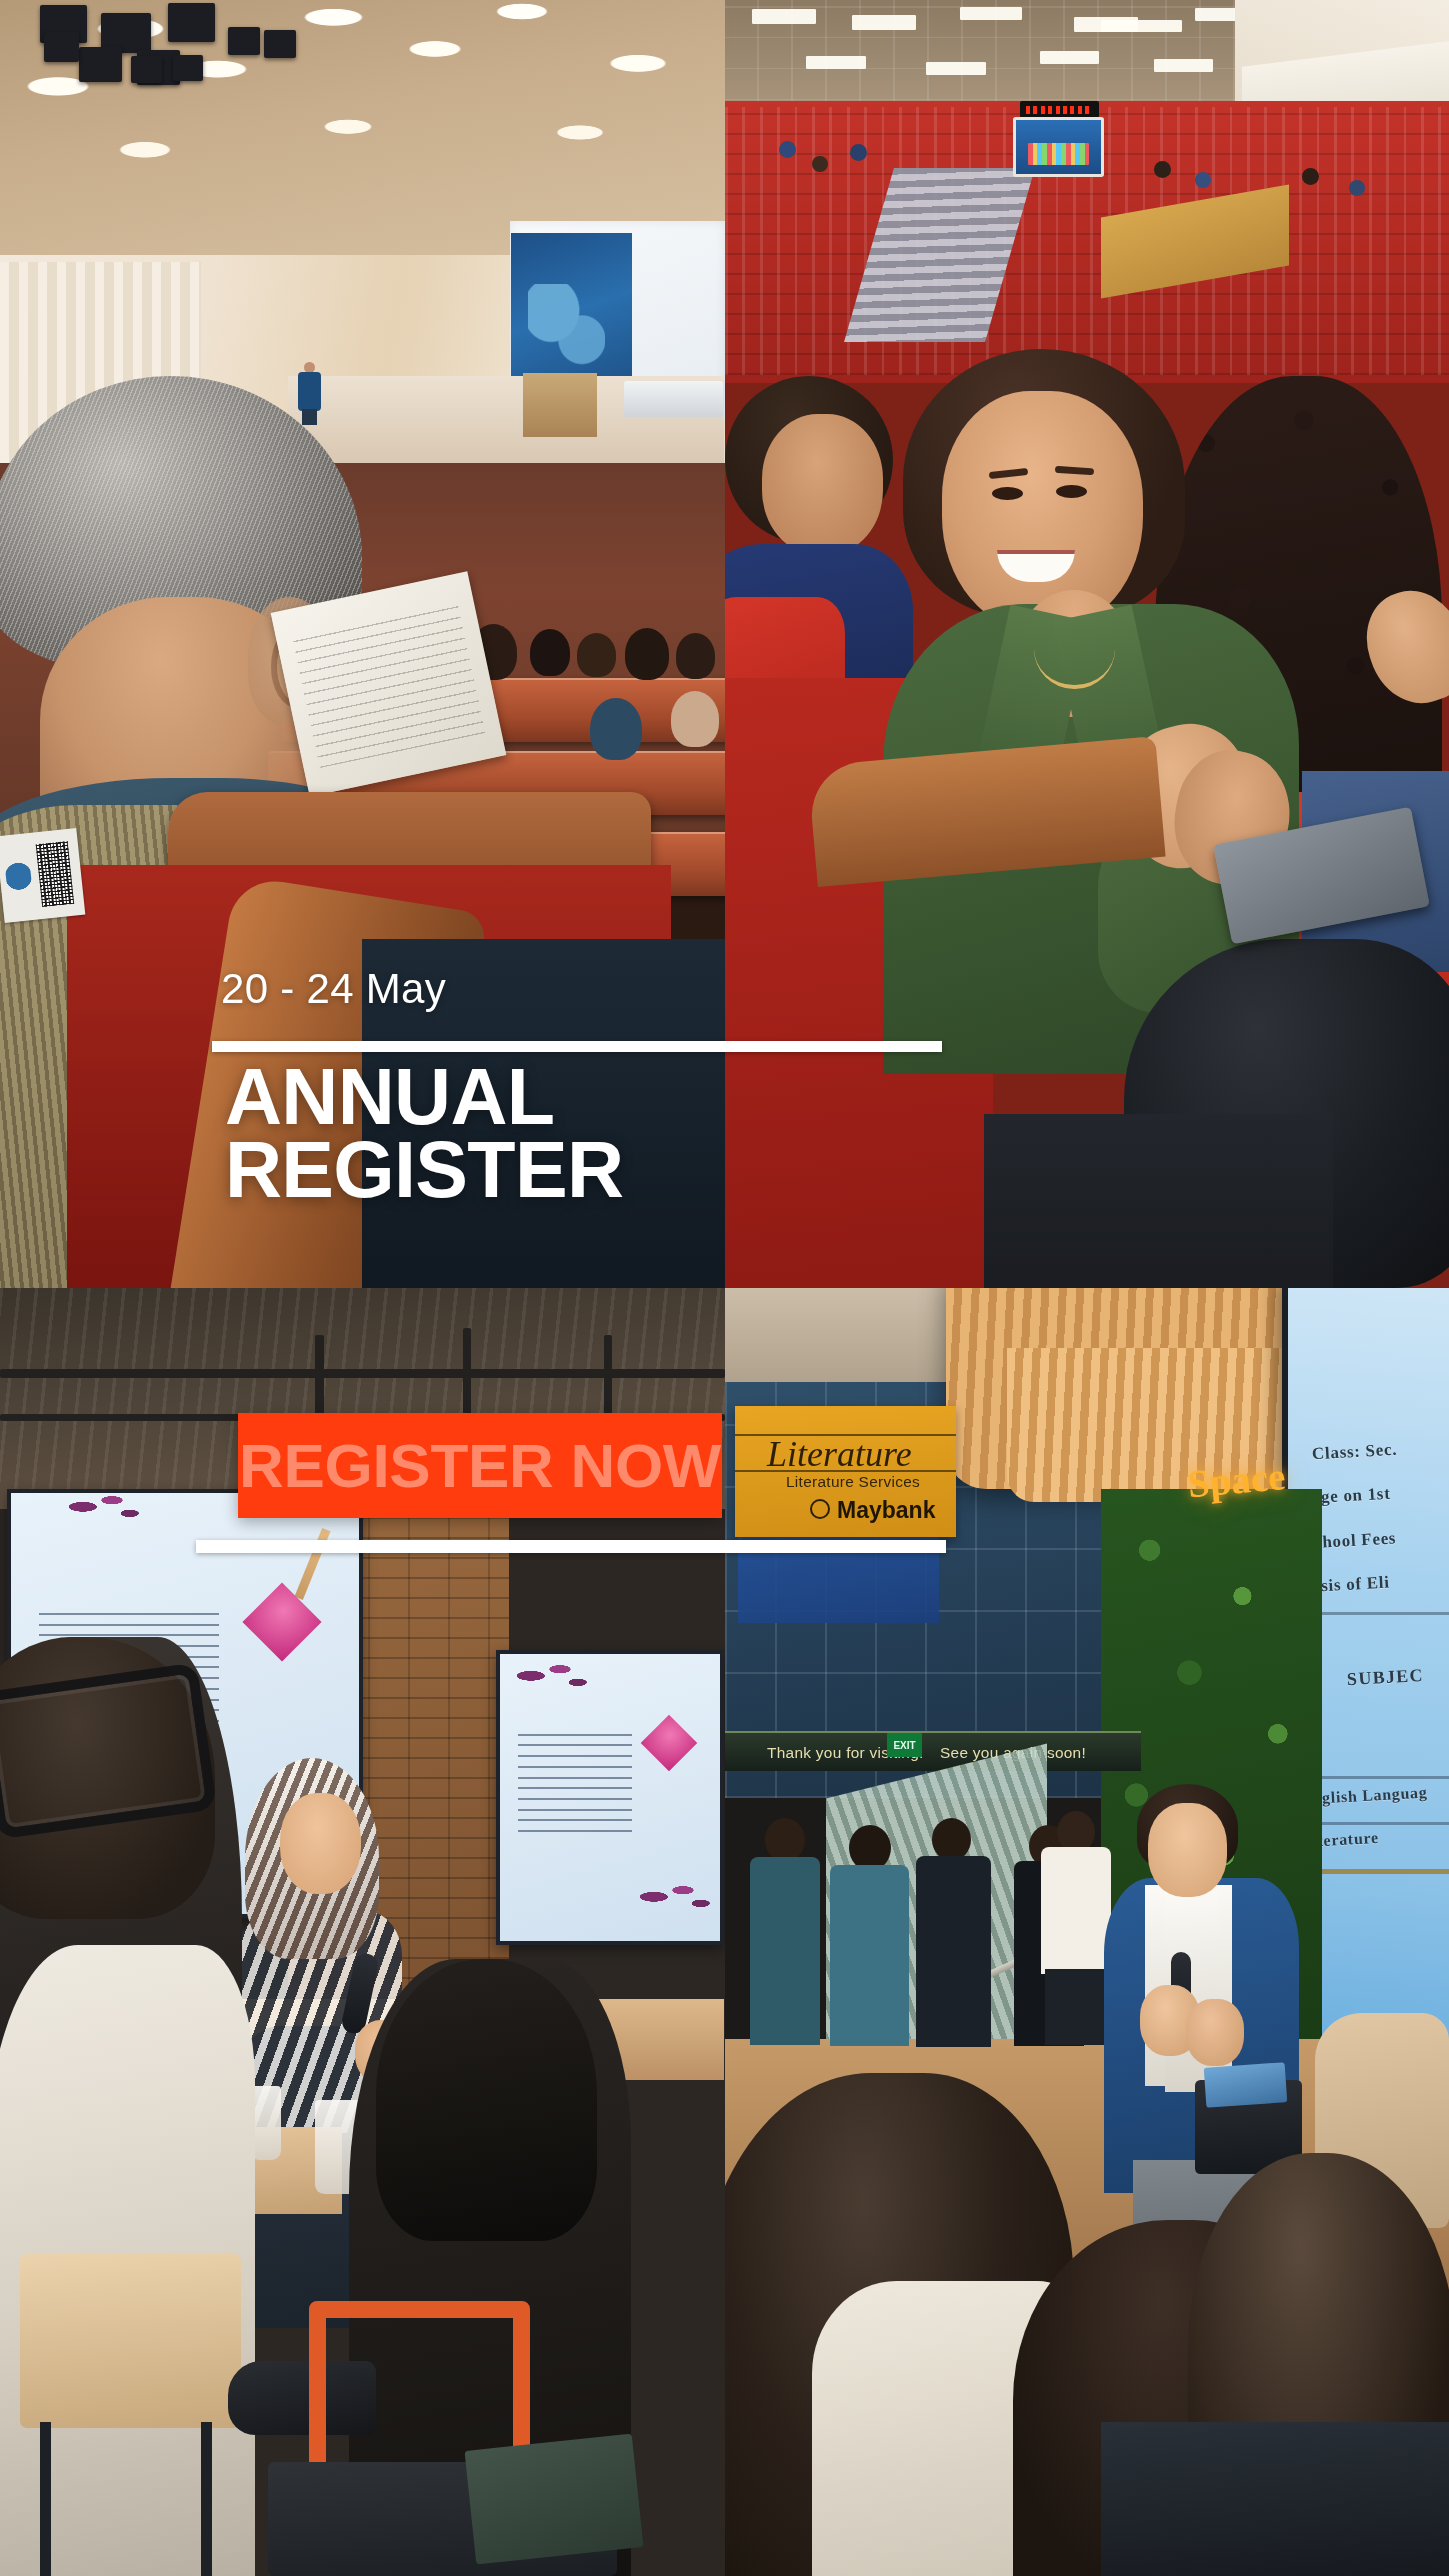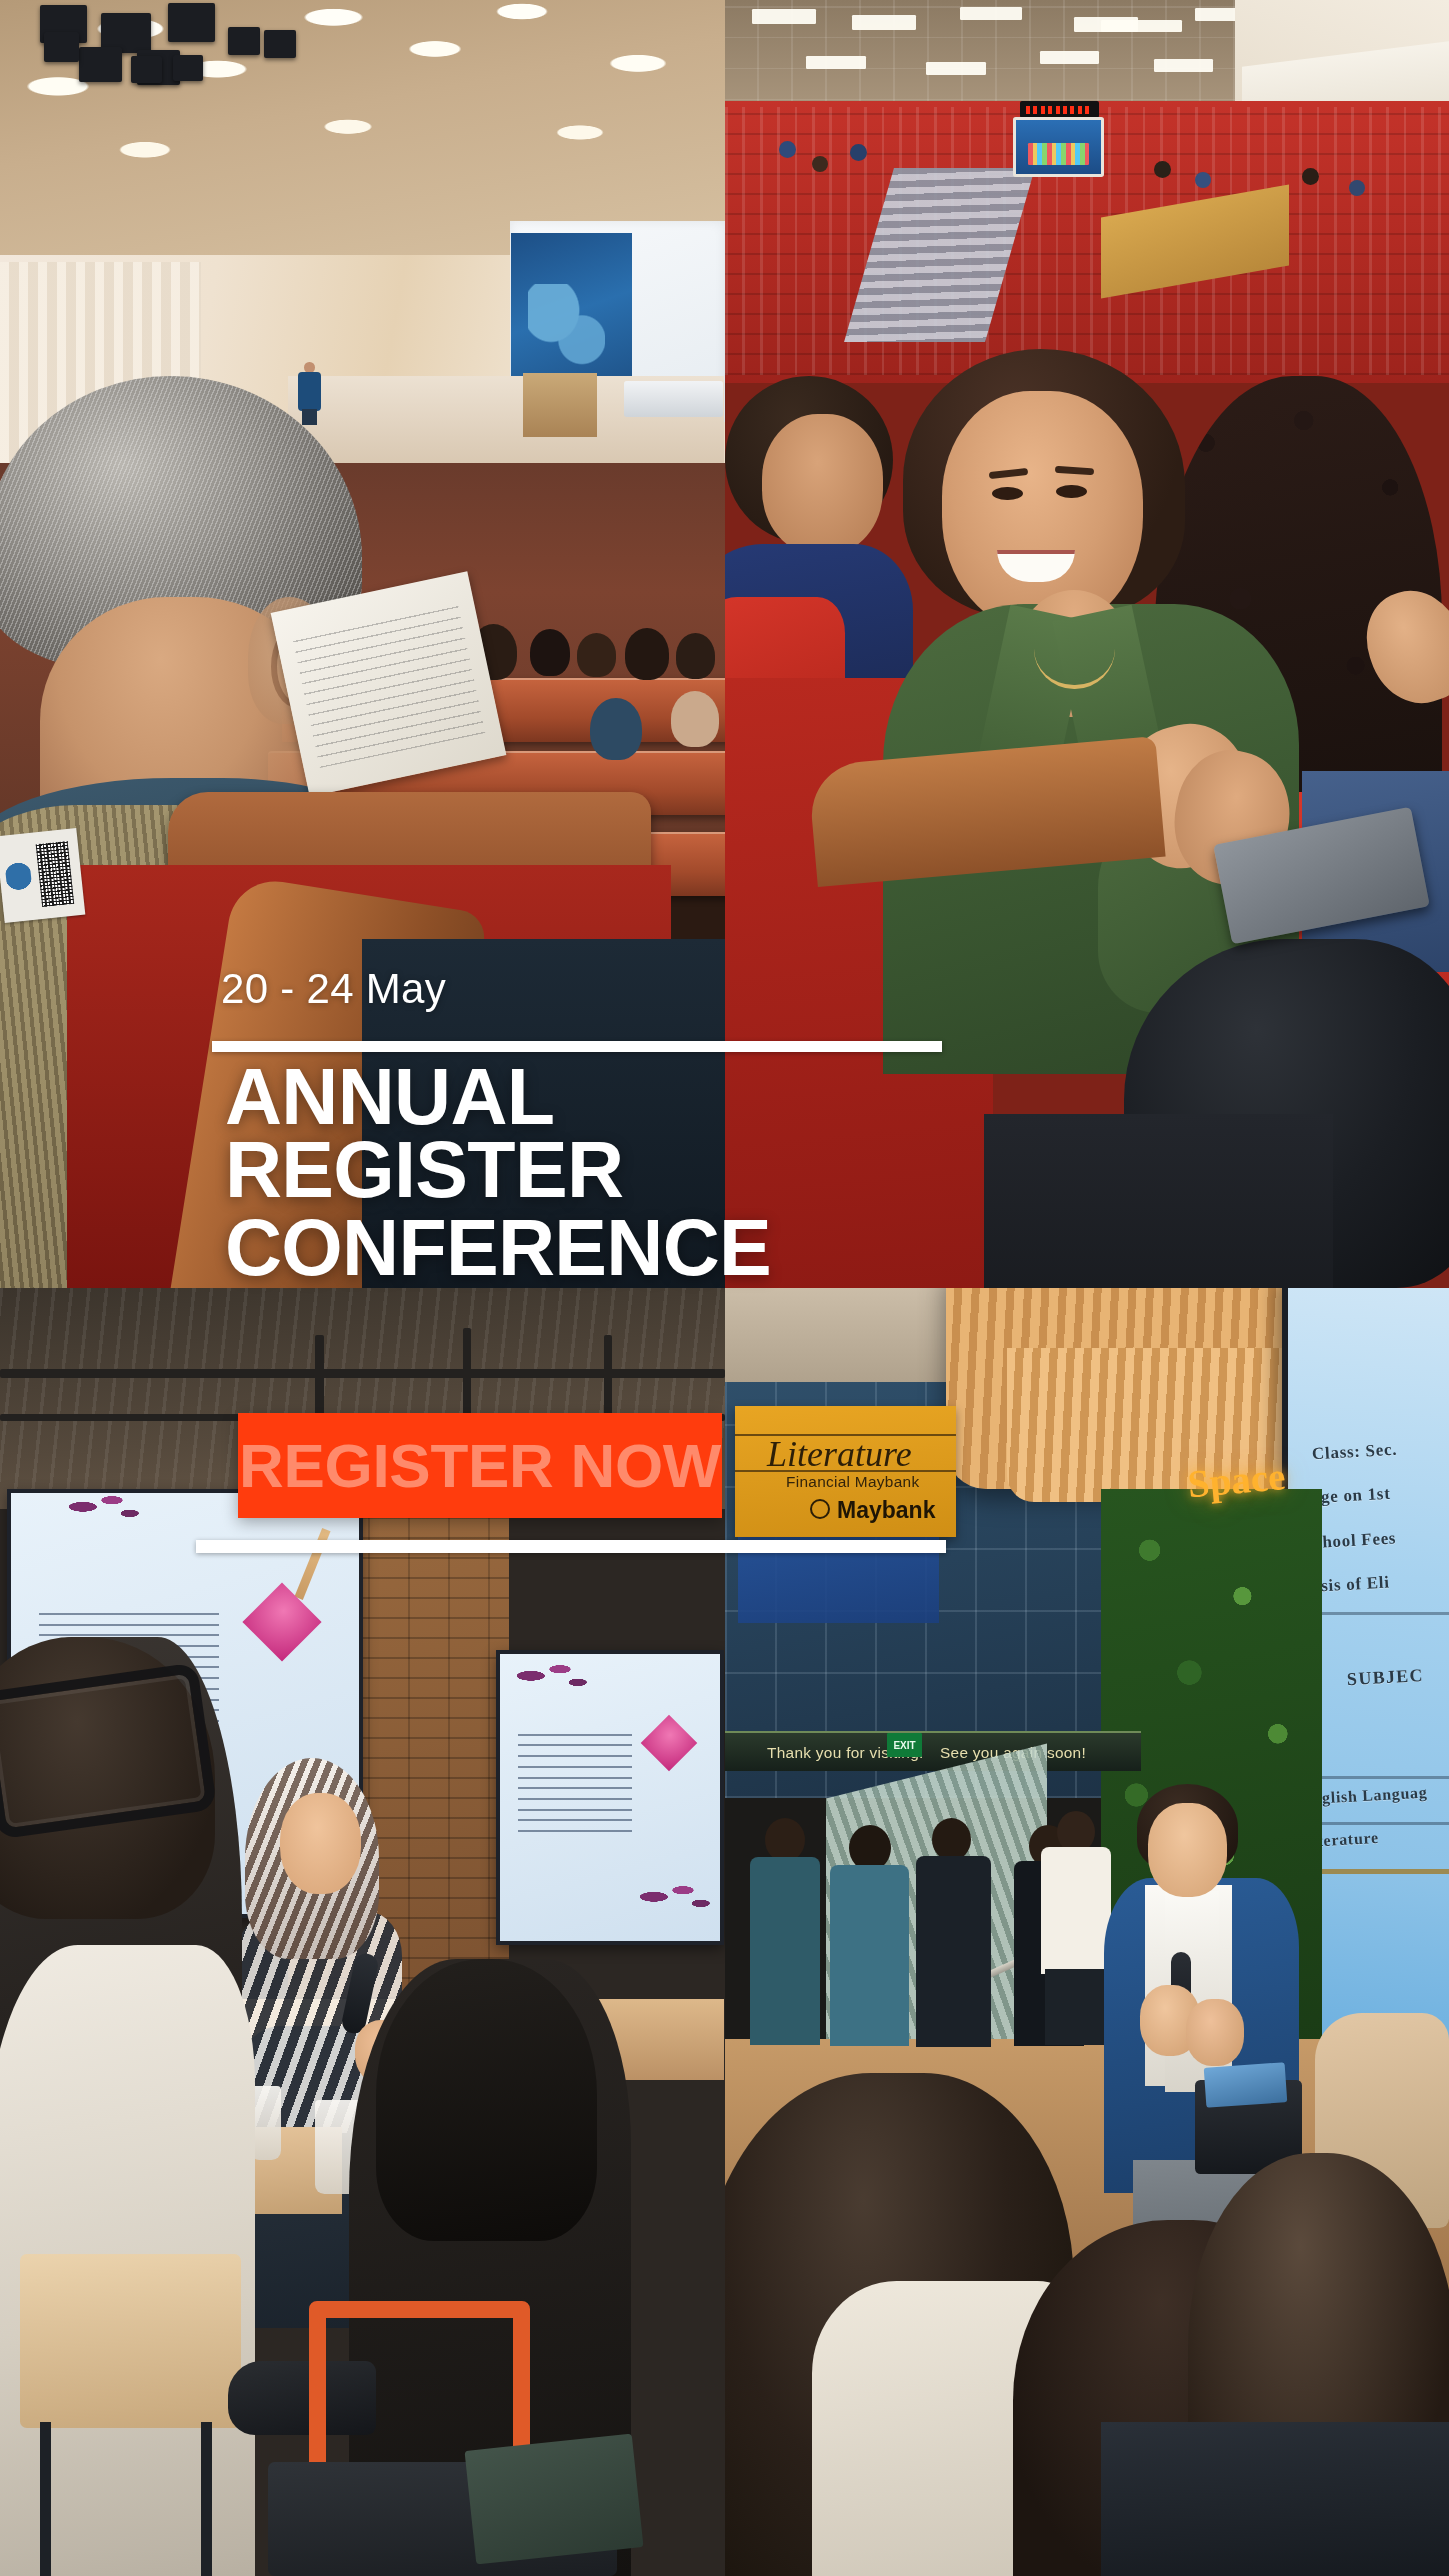--- a/index.html
+++ b/index.html
@@ -711,33 +711,32 @@
     </div>
   </div>
 
   <div style="position:absolute;left:735px;top:1406px;width:221px;height:131px;
               background:linear-gradient(175deg,#e8a523,#d08f15);overflow:hidden;
               box-shadow:0 4px 9.4px rgba(0,0,0,.35);">
     <div style="position:absolute;left:0;top:28px;width:100%;height:2px;background:#6b4a10;"></div>
     <div style="position:absolute;left:0;top:64px;width:100%;height:2px;background:#6b4a10;"></div>
     <div style="position:absolute;left:32px;top:29.5px;font-family:'Liberation Serif',serif;
                 font-style:italic;font-size:36px;color:#2d1f08;line-height:1;">Literature</div>
-    <div style="position:absolute;left:51px;top:67px;font-size:15.4px;color:#33240b;letter-spacing:0.3px;">Financial Maybank</div>
+    <div style="position:absolute;left:51px;top:67px;font-size:15.4px;color:#33240b;letter-spacing:0.3px;">Literature Services</div>
     <div style="position:absolute;left:75px;top:93px;width:20px;height:20px;border-radius:50%;
                 border:2px solid #2b1e07;"></div>
     <div style="position:absolute;left:102px;top:91px;font-size:23px;font-weight:700;color:#1f1505;">Maybank</div>
   </div>
 
   <div class="overlay">
     <div class="date">20 - 24 May</div>
     <div class="rule rule-top"></div>
     <div class="headline">
       <span class="l1">ANNUAL</span>
       <span class="l2">REGISTER</span>
-      <span class="l3">CONFERENCE</span>
     </div>
     <div class="cta" style="pointer-events:auto;">
       <span>REGISTER NOW</span>
     </div>
     <div class="rule rule-bottom"></div>
   </div>
 
 </div>
 
 

